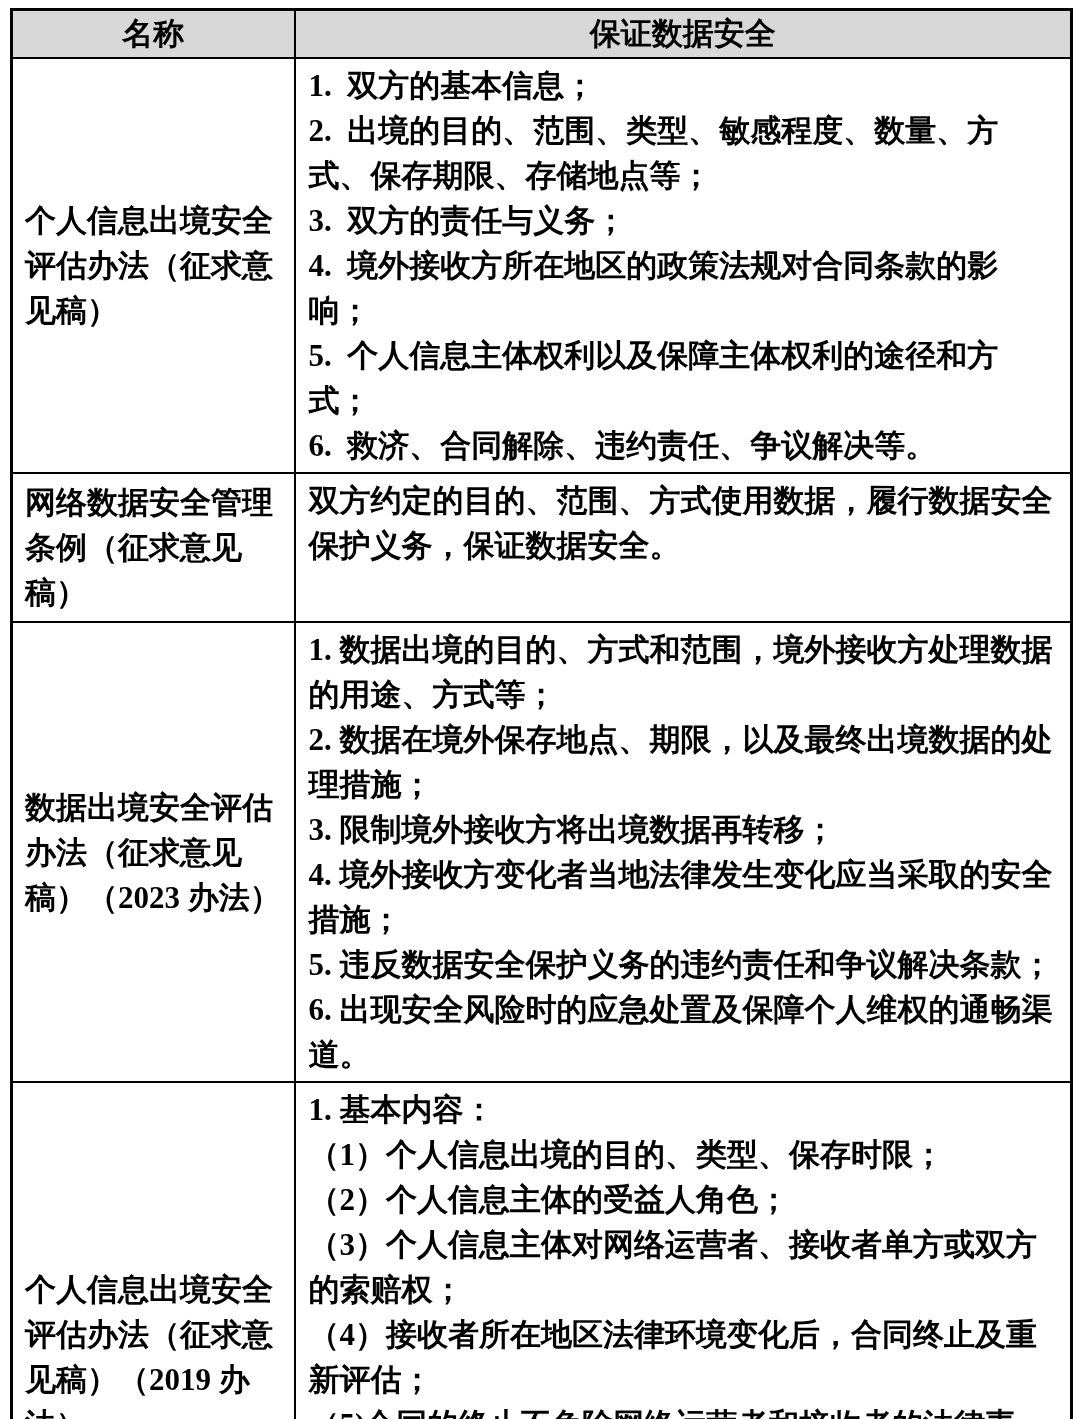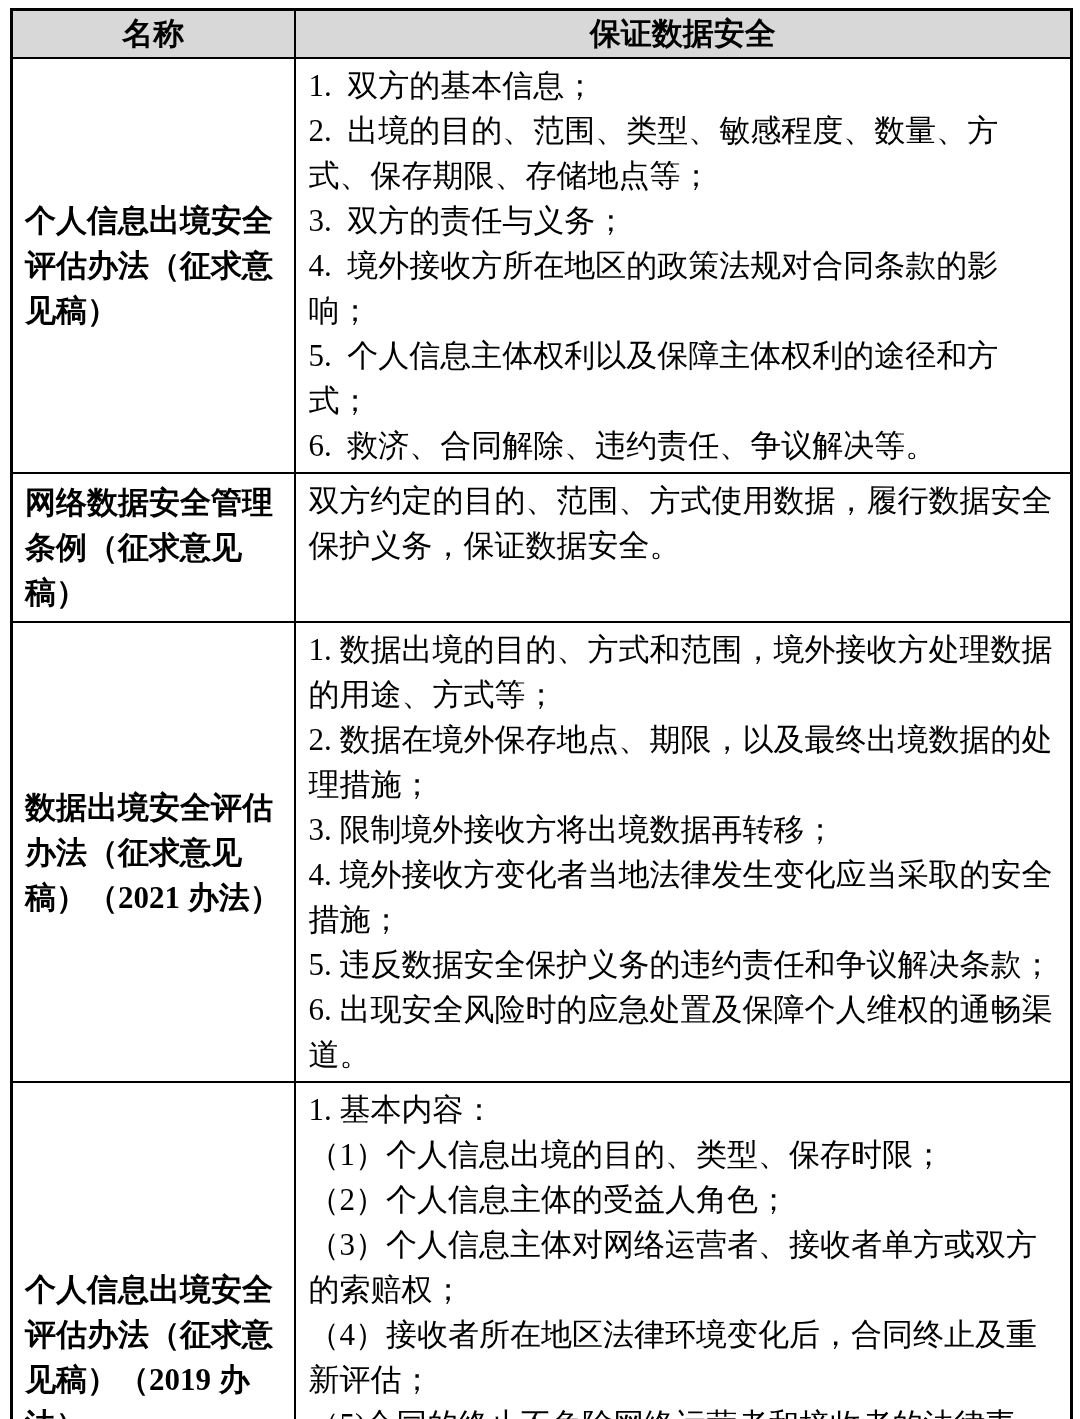--- a/index.html
+++ b/index.html
@@ -49,20 +49,21 @@
     padding: 6px 8px 6px 12px;
   }
   td.content-cell {
     font-size: 31px;
     line-height: 45px;
     vertical-align: top;
     text-align: left;
     padding: 4px 10px 4px 13px;
     white-space: pre-wrap;
     word-break: break-all;
+    font-weight: bold;
   }
   tr.r1 { height: 318px; }
   tr.r2 { height: 90px; }
   tr.r3 { height: 453px; }
   tr.r4 { height: 497px; }
 </style>
 </head>
 <body>
 
 <div class="page">
@@ -85,21 +86,21 @@
 3.  双方的责任与义务；
 4.  境外接收方所在地区的政策法规对合同条款的影响；
 5.  个人信息主体权利以及保障主体权利的途径和方式；
 6.  救济、合同解除、违约责任、争议解决等。</td>
       </tr>
       <tr class="r2">
         <td class="name-cell">网络数据安全管理条例（征求意见稿）</td>
         <td class="content-cell">双方约定的目的、范围、方式使用数据，履行数据安全保护义务，保证数据安全。</td>
       </tr>
       <tr class="r3">
-        <td class="name-cell">数据出境安全评估办法（征求意见稿）（2021 办法）</td>
+        <td class="name-cell">数据出境安全评估办法（征求意见稿）（2023 办法）</td>
         <td class="content-cell">1. 数据出境的目的、方式和范围，境外接收方处理数据的用途、方式等；
 2. 数据在境外保存地点、期限，以及最终出境数据的处理措施；
 3. 限制境外接收方将出境数据再转移；
 4. 境外接收方变化者当地法律发生变化应当采取的安全措施；
 5. 违反数据安全保护义务的违约责任和争议解决条款；
 6. 出现安全风险时的应急处置及保障个人维权的通畅渠道。</td>
       </tr>
       <tr class="r4">
         <td class="name-cell">个人信息出境安全评估办法（征求意见稿）（2019 办法）</td>
         <td class="content-cell">1. 基本内容：

